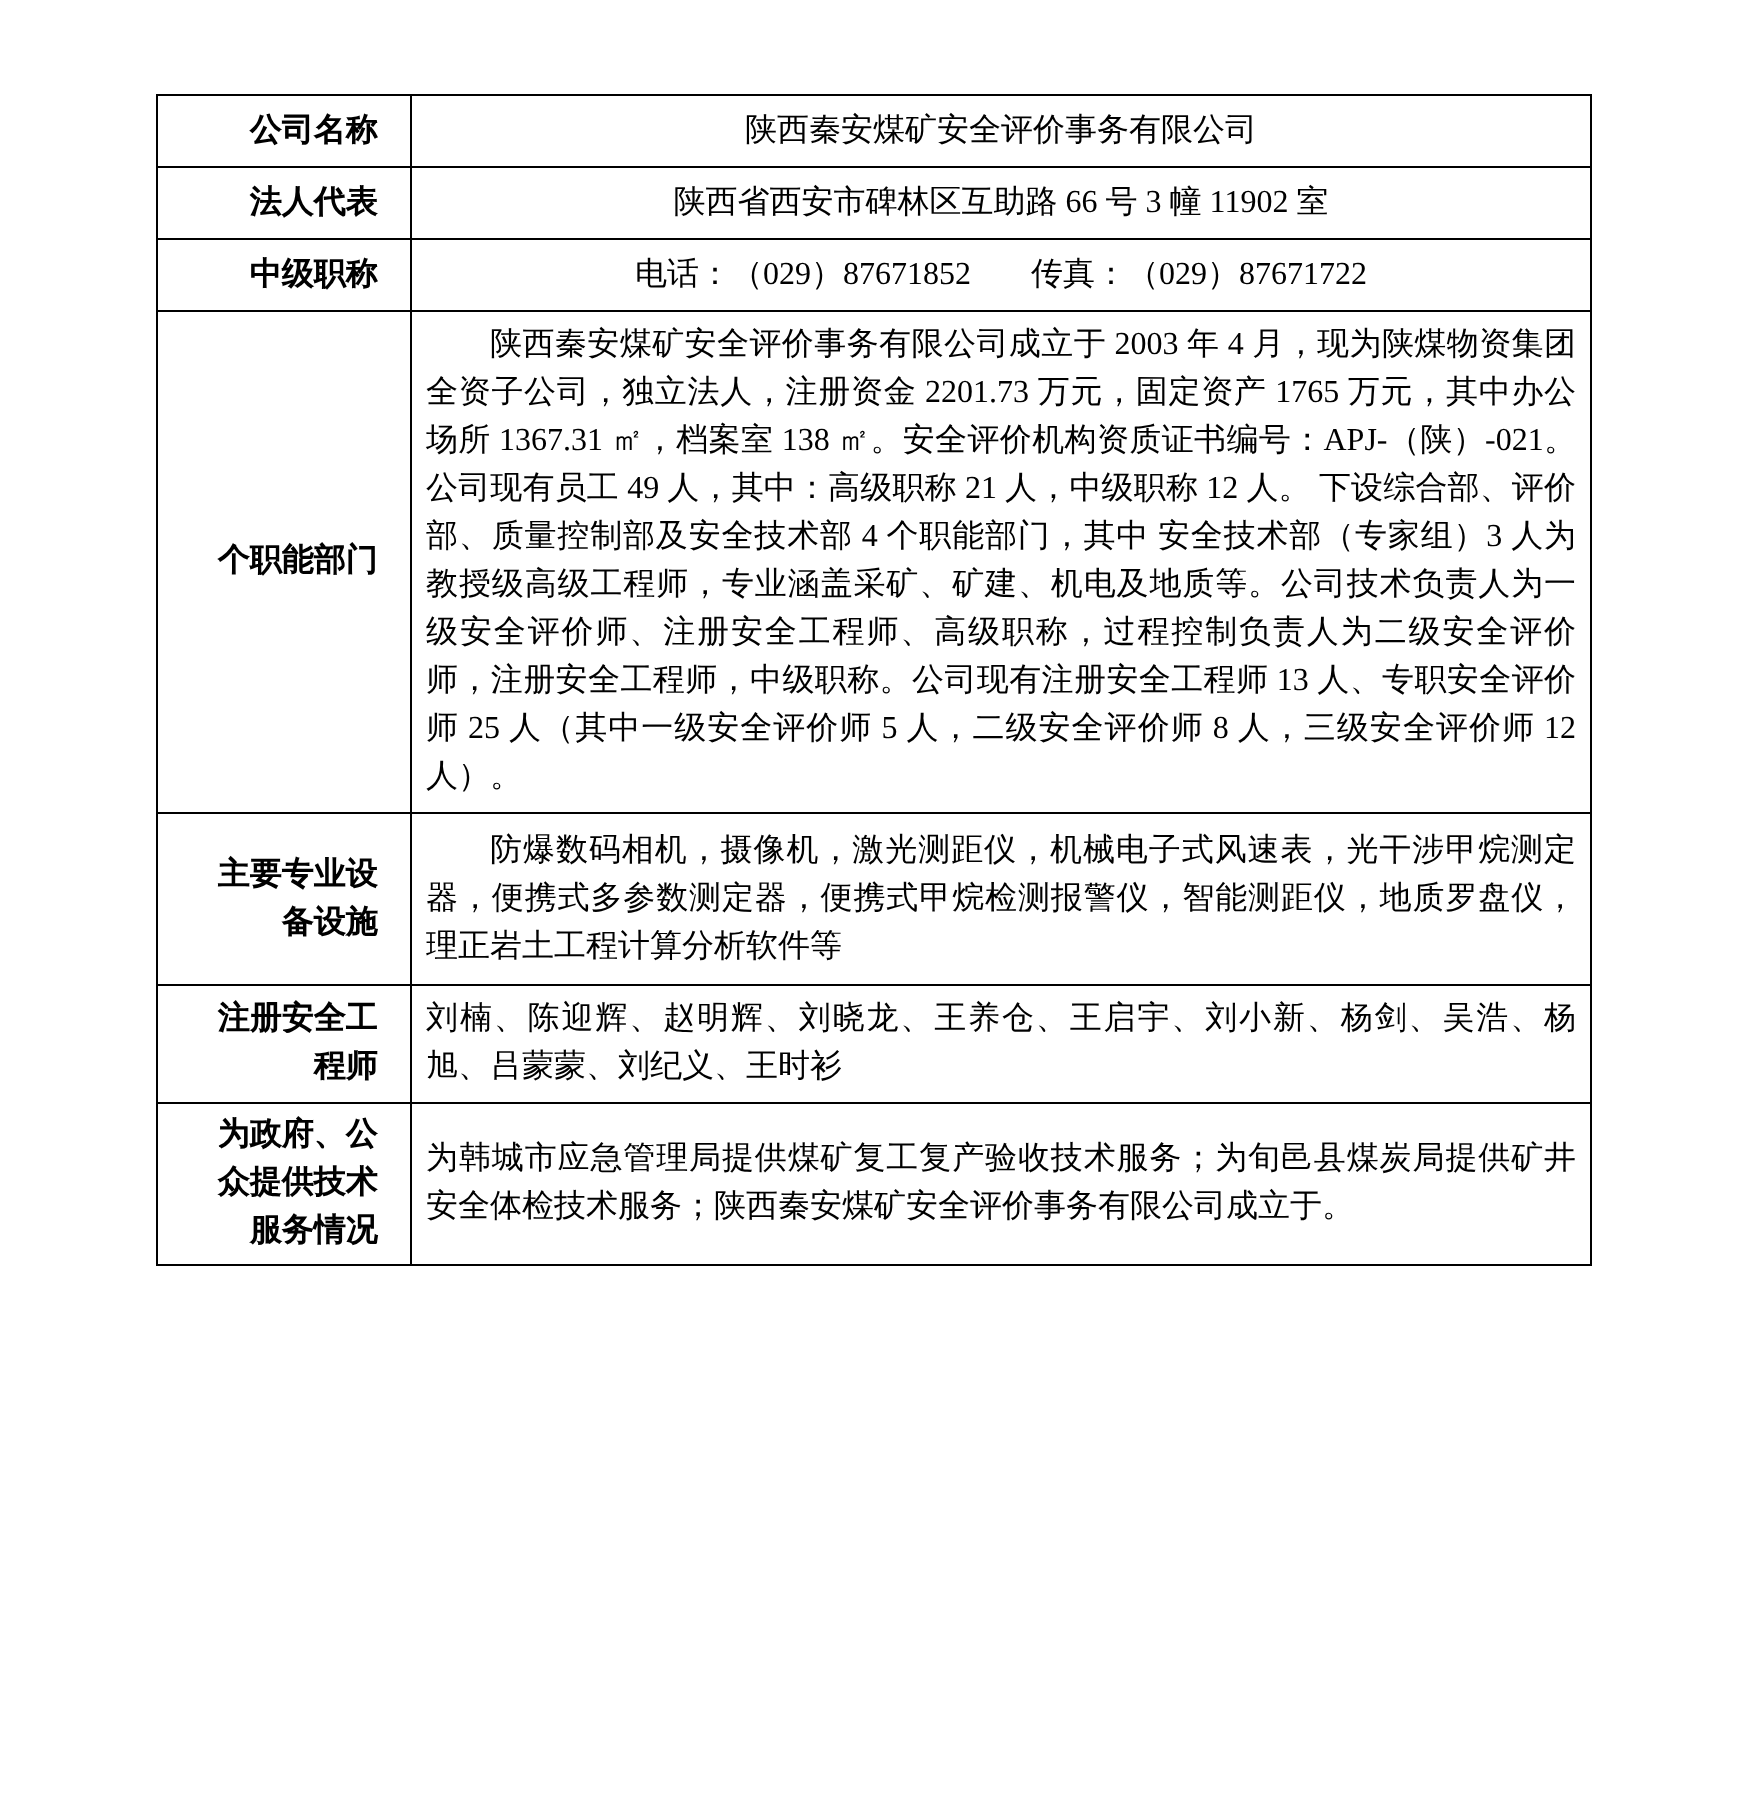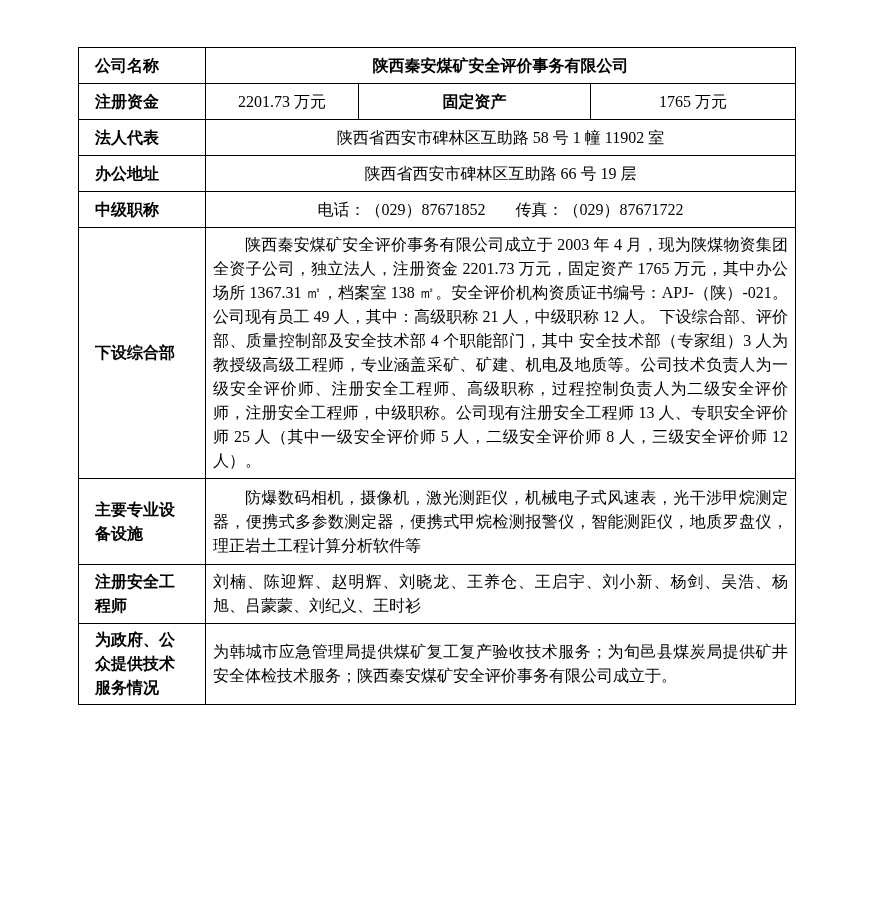--- a/index.html
+++ b/index.html
@@ -28,25 +28,25 @@
   td {
     border: 1px solid #000;
     font-size: 16px;
     line-height: 24px;
     padding: 5px 7px;
     vertical-align: middle;
     word-break: break-all;
   }
   td.label {
     font-weight: bold;
-    text-align: left;
+    text-align: right;
     padding: 4px 16px;
   }
   .center { text-align: center; }
-  .bold { font-weight: bold; }
+  .bold { font-weight: normal; }
   .just { text-align: justify; }
   .indent { text-indent: 2em; }
   .h-sm   { height: 36px; }
   .h-md   { height: 58px; }
   .h-lg   { height: 72px; }
   .h-p3   { height: 86px; padding-left: 48px; }
   .h-intro{ height: 214px; }
   .phone  { margin-right: 30px; }
   .gapcell span { display: inline-block; text-align: right; }
 </style>
@@ -62,46 +62,36 @@
       <col style="width:205px">
     </colgroup>
 
     <tbody>
         <tr class="h-sm">
       <td class="label">公司名称</td>
       <td class="center bold" colspan="3">陕西秦安煤矿安全评价事务有限公司</td>
     </tr>
 
 
-    <tr class="h-sm">
-      <td class="label">注册资金</td>
-      <td class="center">2201.73 万元</td>
-      <td class="center bold">固定资产</td>
-      <td class="center">1765 万元</td>
-    </tr>
 
     <tr class="h-sm">
       <td class="label">法人代表</td>
-      <td class="center" colspan="3">陕西省西安市碑林区互助路 58 号 1 幢 11902 室</td>
+      <td class="center" colspan="3">陕西省西安市碑林区互助路 66 号 3 幢 11902 室</td>
     </tr>
 
-    <tr class="h-sm">
-      <td class="label">办公地址</td>
-      <td class="center" colspan="3">陕西省西安市碑林区互助路 66 号 19 层</td>
-    </tr>
 
     <tr class="h-sm">
       <td class="label">中级职称</td>
       <td class="center gapcell" colspan="3">
         <span class="phone">电话：（029）87671852</span><span>传真：（029）87671722</span>
       </td>
     </tr>
 
     <tr class="h-intro">
-      <td class="label">下设综合部</td>
+      <td class="label">个职能部门</td>
       <td class="just indent" colspan="3">陕西秦安煤矿安全评价事务有限公司成立于 2003 年 4 月，现为陕煤物资集团全资子公司，独立法人，注册资金 2201.73 万元，固定资产 1765 万元，其中办公场所 1367.31 ㎡，档案室 138 ㎡。安全评价机构资质证书编号：APJ-（陕）-021。公司现有员工 49 人，其中：高级职称 21 人，中级职称 12 人。 下设综合部、评价部、质量控制部及安全技术部 4 个职能部门，其中 安全技术部（专家组）3 人为教授级高级工程师，专业涵盖采矿、矿建、机电及地质等。公司技术负责人为一级安全评价师、注册安全工程师、高级职称，过程控制负责人为二级安全评价师，注册安全工程师，中级职称。公司现有注册安全工程师 13 人、专职安全评价师 25 人（其中一级安全评价师 5 人，二级安全评价师 8 人，三级安全评价师 12 人）。</td>
     </tr>
 
 
     <tr class="h-p3">
       <td class="label">主要专业设备设施</td>
       <td class="just indent" colspan="3">防爆数码相机，摄像机，激光测距仪，机械电子式风速表，光干涉甲烷测定器，便携式多参数测定器，便携式甲烷检测报警仪，智能测距仪，地质罗盘仪，理正岩土工程计算分析软件等</td>
     </tr>
 
 

